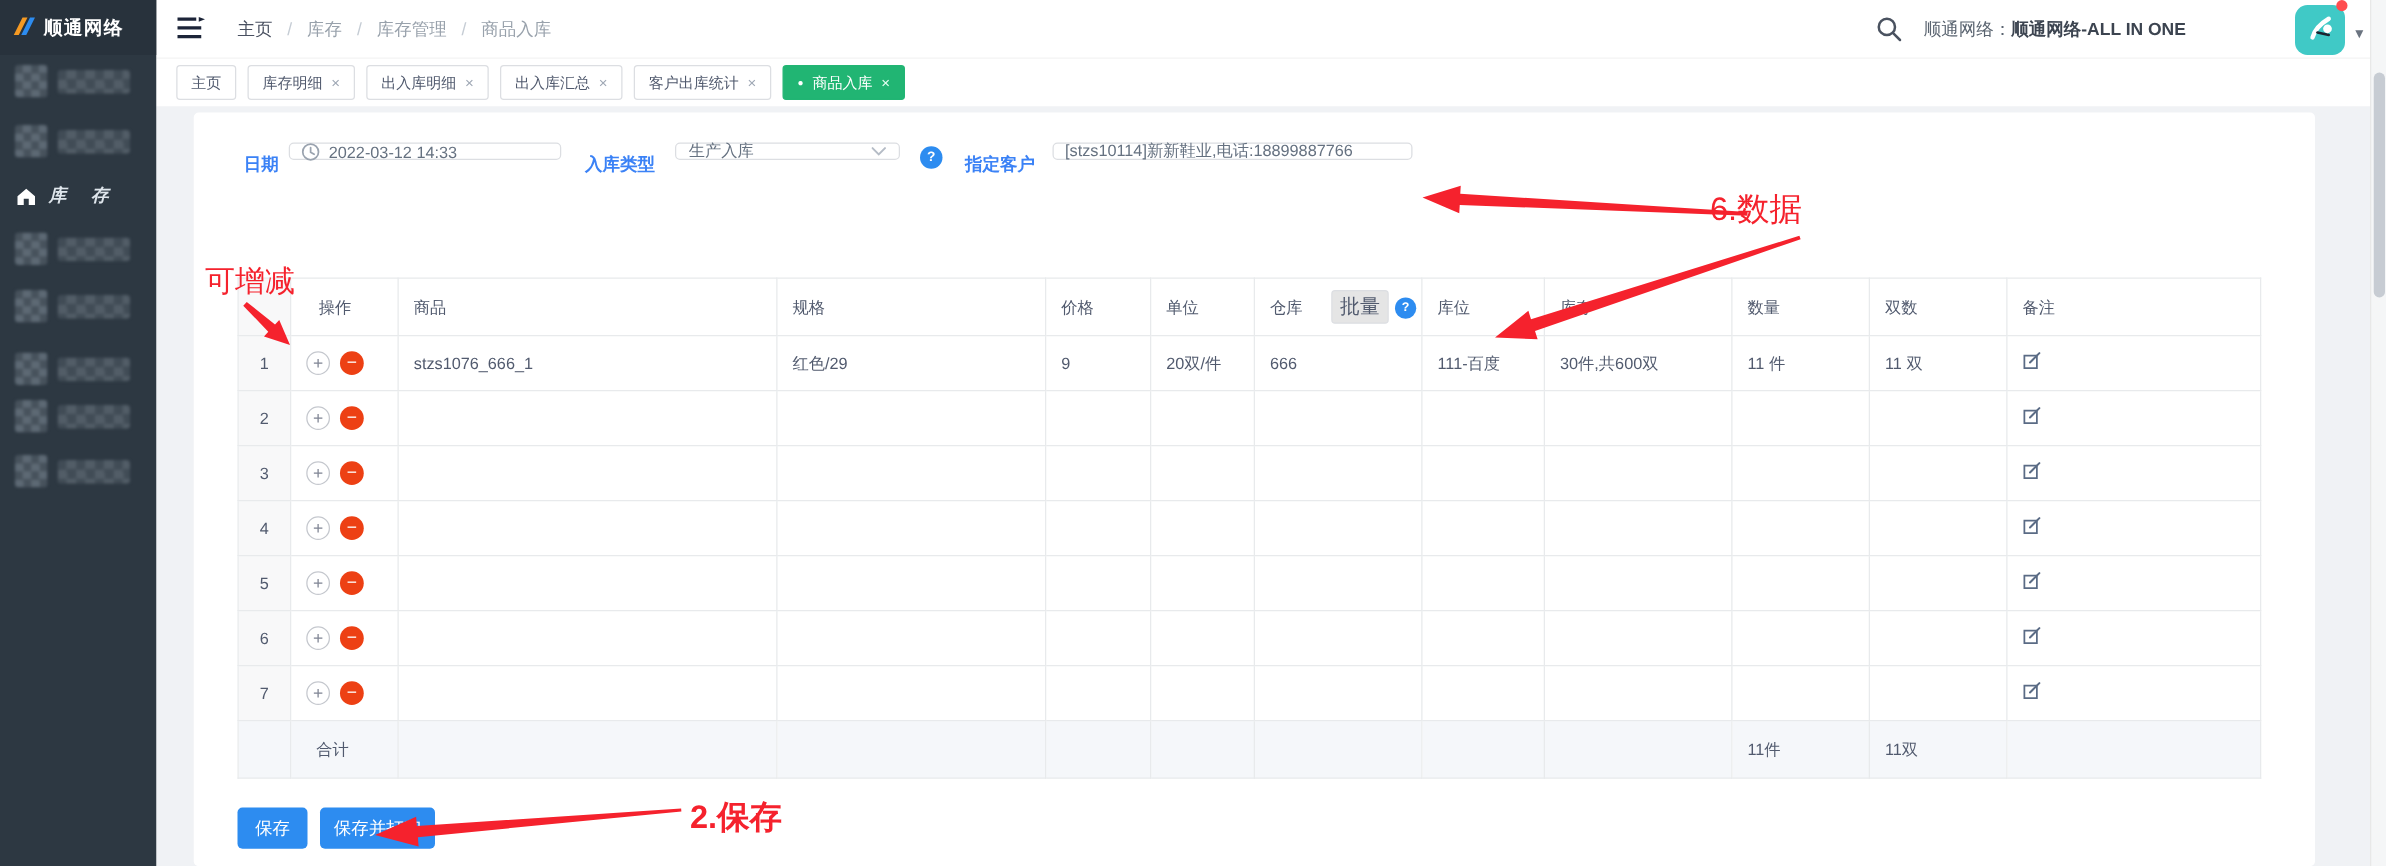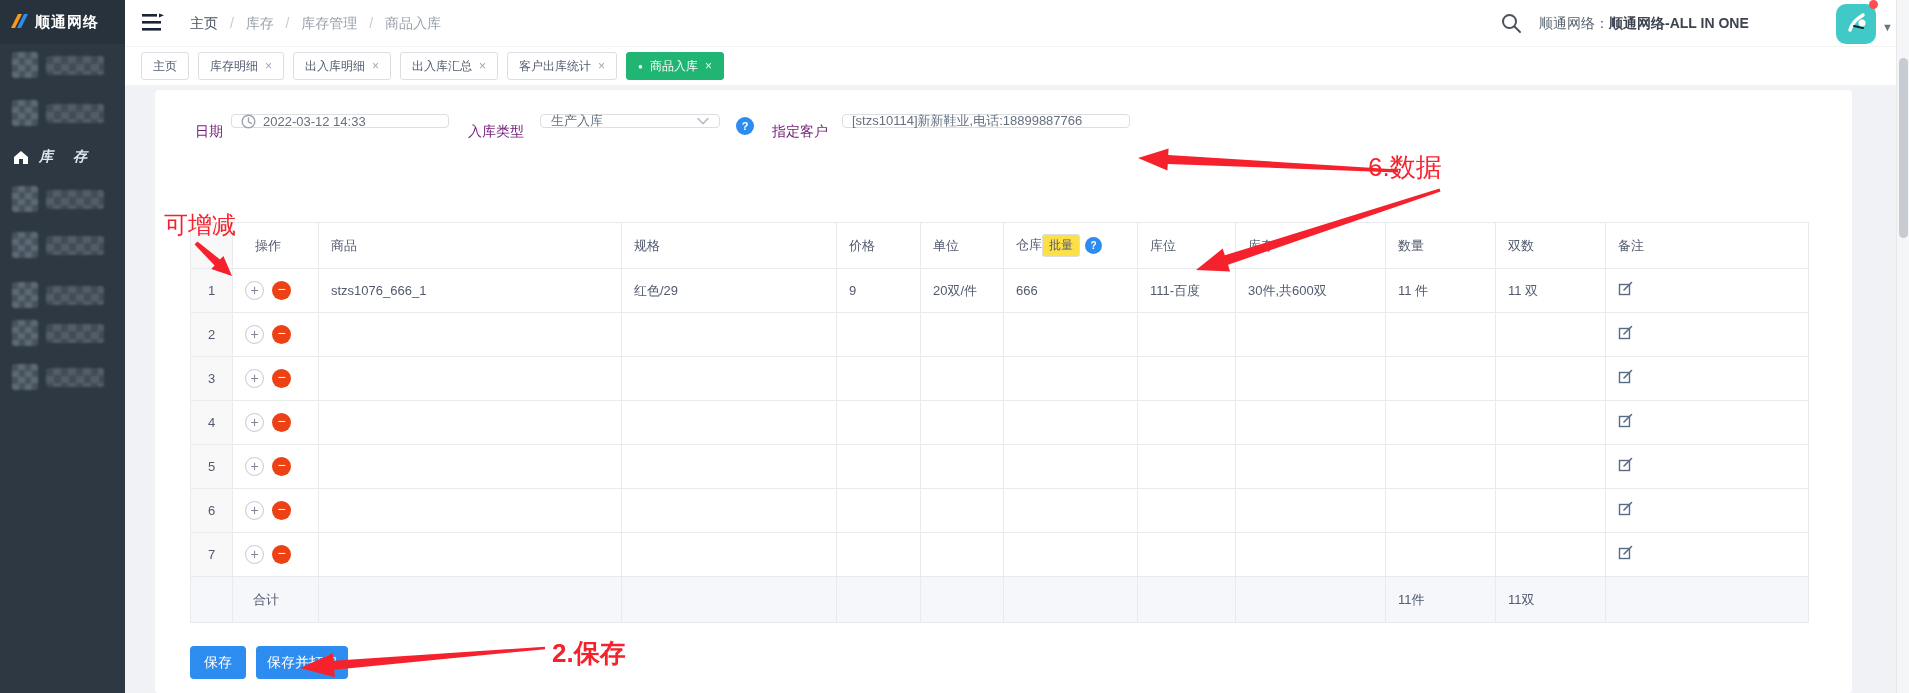--- a/index.html
+++ b/index.html
@@ -37,34 +37,34 @@
   .tabbar { position:absolute; left:125px; top:47px; width:1771px; height:38px; background:#fff; display:flex; align-items:center; padding-left:16px; gap:9px; z-index:3; }
   .tab { height:28px; display:inline-flex; align-items:center; gap:7px; border:1px solid #dcdee2; border-radius:3px; background:#fff; padding:0 11px; font-size:12px; color:#515a6e; cursor:pointer; white-space:nowrap; }
   .tab .tclose { color:#9ea7b4; font-size:12px; }
   .tab.active { background:#21b573; border-color:#21b573; color:#fff; }
   .tab.active .tdot { font-size:8px; color:#fff; }
   .tab.active .tclose { color:#eafff4; }
 
   
   .card { position:absolute; left:155px; top:90px; width:1697px; height:603px; background:#fff; border-radius:4px; z-index:1; }
 
-  .flabel { position:absolute; font-size:14px; font-weight:normal; color:#701a75; }
+  .flabel { position:absolute; font-size:14px; font-weight:bold; color:#3b82f6; }
   .ctrl { position:absolute; height:14px; border:1px solid #dcdee2; border-radius:4px; background:#fff; display:flex; align-items:center; font-size:13px; color:#657180; }
   .ctrl .ctext { white-space:nowrap; overflow:hidden; }
   .qicon { position:absolute; width:18px; height:18px; border-radius:50%; background:#2d8cf0; color:#fff; font-size:11px; font-weight:bold; display:flex; align-items:center; justify-content:center; }
 
   
   table.grid { position:absolute; left:35px; top:132px; width:1618px; border-collapse:collapse; table-layout:fixed; font-size:13px; color:#515a6e; }
   table.grid th, table.grid td { border:1px solid #e8eaec; padding:0 0 0 12px; text-align:left; font-weight:normal; overflow:hidden; white-space:nowrap; }
   table.grid thead tr { height:46px; }
   table.grid tbody tr { height:44px; }
   table.grid .idx { background:#f8f8f9; text-align:center; padding:0; }
   table.grid tr.total { height:46px; }
   table.grid tr.total td { background:#f5f7fa; }
-  .batchbox { display:inline-block; border:1px solid #dcdee2; border-radius:3px; padding:2px 6px; font-size:12px; color:#515a6e; margin:0 5px 0 0; background:#fde047; }
+  .batchbox { display:inline-block; border:1px solid #dcdee2; border-radius:3px; padding:2px 6px; font-size:16px; color:#515a6e; margin:0 5px 0 23px; background:#e5e5e5; }
   .qicon-inline { display:inline-flex; width:17px; height:17px; border-radius:50%; background:#2d8cf0; color:#fff; font-size:10px; font-weight:bold; align-items:center; justify-content:center; vertical-align:middle; }
   .opcell { display:flex; align-items:center; gap:8px; }
   .btn-plus { width:19px; height:19px; border-radius:50%; border:1px solid #c5c8ce; color:#808695; font-size:14px; line-height:17px; text-align:center; background:#fff; cursor:pointer; }
   .btn-minus { width:19px; height:19px; border-radius:50%; background:#ed4014; color:#fff; font-size:14px; line-height:17px; text-align:center; cursor:pointer; }
   .editicon { cursor:pointer; display:inline-block; }
 
   
   .btn { position:absolute; height:33px; border-radius:4px; background:#2d8cf0; color:#fff; font-size:14px; display:flex; align-items:center; justify-content:center; cursor:pointer; border:none;text-align:center; }
 
   

